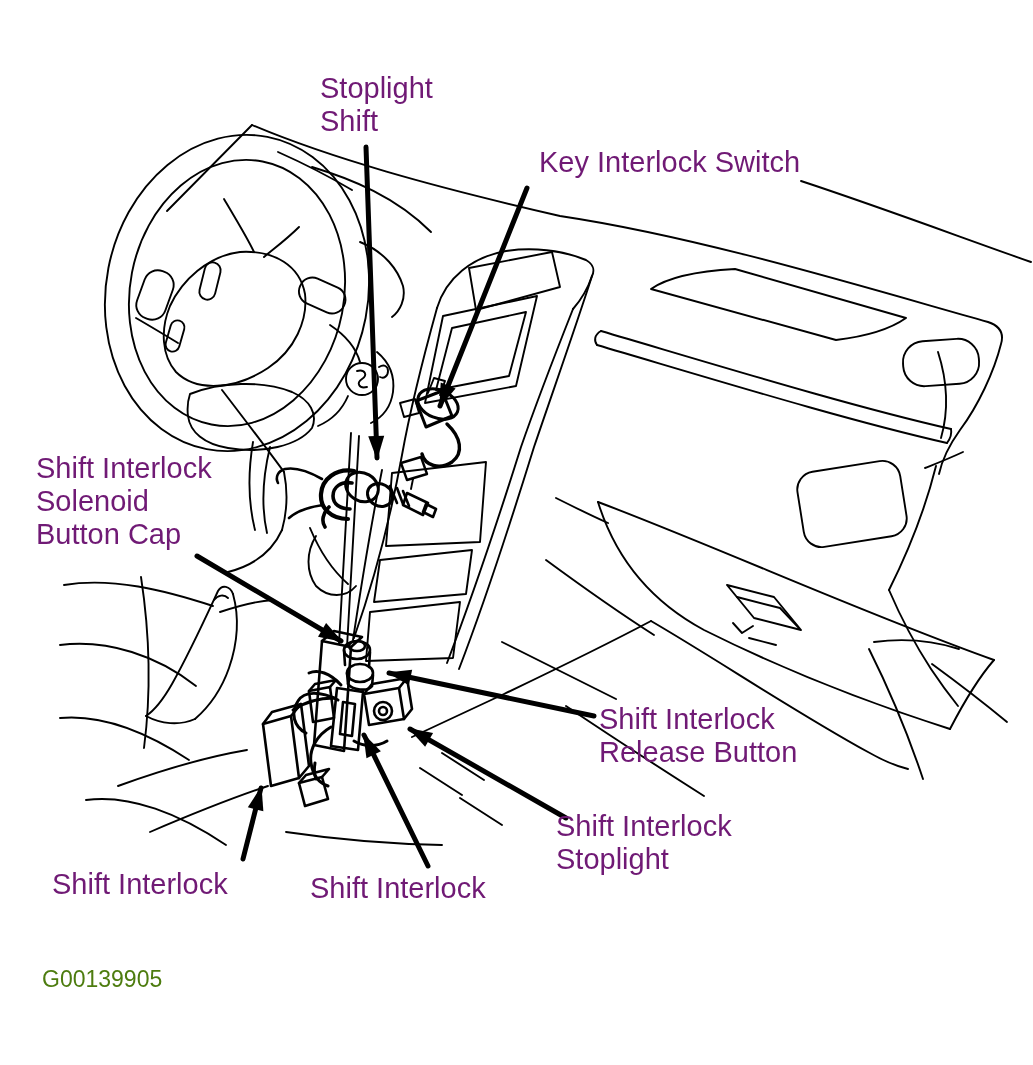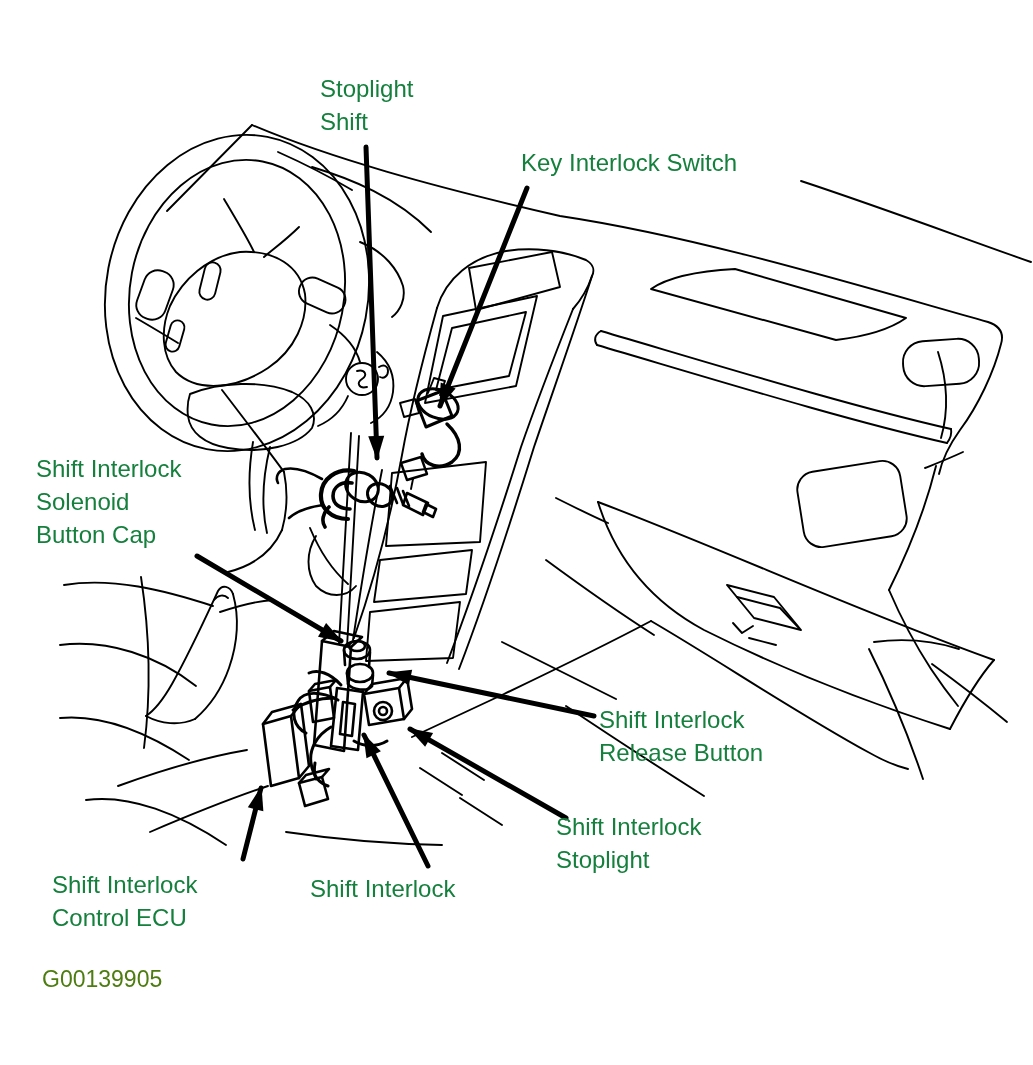--- a/index.html
+++ b/index.html
@@ -1,19 +1,19 @@
 <!DOCTYPE html>
 <html><head>
 <meta charset="utf-8">
 <style>
   html,body{margin:0;padding:0;background:#fff;}
   .stage{position:relative;width:1033px;height:1065px;background:#fff;overflow:hidden;
          font-family:"Liberation Sans", sans-serif;}
   .stage svg{position:absolute;left:0;top:0;}
-  .lbl{position:absolute;color:#15803d;font-size:24px;line-height:33px;white-space:nowrap;}
+  .lbl{position:absolute;color:#701a75;font-size:29px;line-height:33px;white-space:nowrap;}
   .figid{position:absolute;color:#4d7c0f;font-size:23px;white-space:nowrap;}
 </style>
 </head>
 <body>
 
 <div class="stage">
 
 <svg width="1033" height="1065" viewBox="0 0 1033 1065">
   <defs>
     <marker id="ah" markerWidth="28" markerHeight="22" refX="24" refY="11" orient="auto" markerUnits="userSpaceOnUse">
@@ -213,21 +213,21 @@
       <path marker-end="url(#ah)" d="M428,866 L364,735"></path>
     </g>
   </g>
 </svg>
 
   <div class="lbl" style="left:320px;top:72px">
     <div>Stoplight</div>
     <div>Shift</div>
   </div>
 
-  <div class="lbl" style="left:521px;top:146px">
+  <div class="lbl" style="left:539px;top:146px">
     <div>Key Interlock Switch</div>
   </div>
 
   <div class="lbl" style="left:36px;top:452px">
     <div>Shift Interlock</div>
     <div>Solenoid</div>
     <div>Button Cap</div>
   </div>
 
   <div class="lbl" style="left:599px;top:703px">
@@ -235,21 +235,20 @@
     <div>Release Button</div>
   </div>
 
   <div class="lbl" style="left:556px;top:810px">
     <div>Shift Interlock</div>
     <div>Stoplight</div>
   </div>
 
   <div class="lbl" style="left:52px;top:868px">
     <div>Shift Interlock</div>
-    <div>Control ECU</div>
   </div>
 
   <div class="lbl" style="left:310px;top:872px">
     <div>Shift Interlock</div>
   </div>
 
   <div class="figid" style="left:42px;top:966px">G00139905</div>
 
 </div>
 

